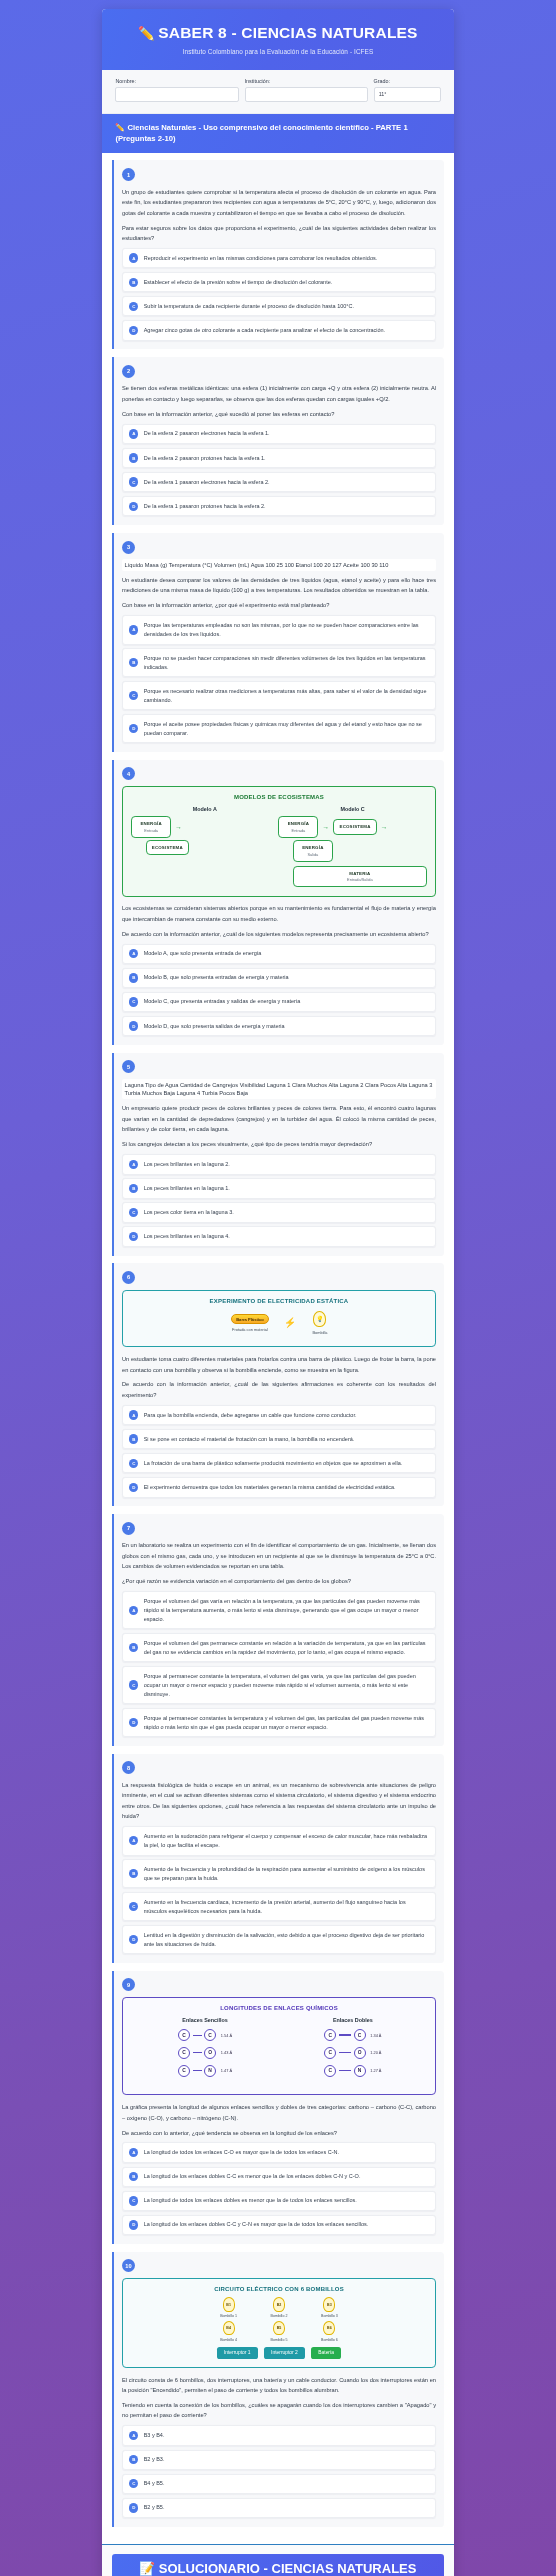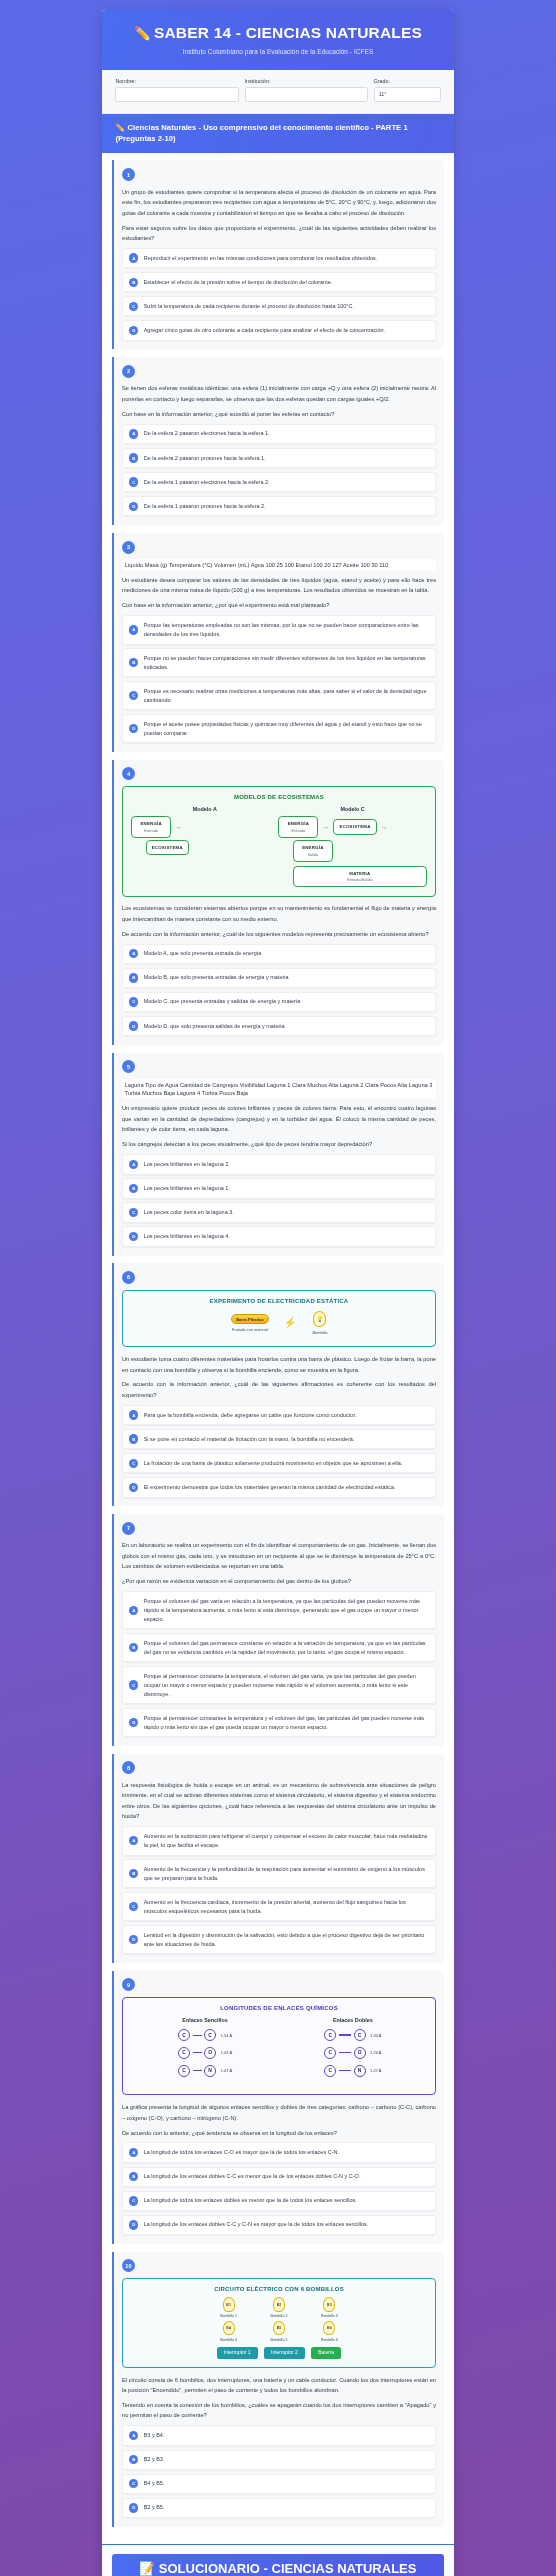--- a/index.html
+++ b/index.html
@@ -302,21 +302,21 @@
     display: flex; align-items: center; justify-content: center;
   }
 </style>
 </head>
 <body>
 
 <div class="sheet">
 
   <div class="hdr">
     <div class="hdr-title">
-      <span class="tico">✏️</span><span>SABER 14 - CIENCIAS NATURALES</span>
+      <span class="tico">✏️</span><span>SABER 8 - CIENCIAS NATURALES</span>
     </div>
     <div class="hdr-sub">Instituto Colombiano para la Evaluación de la Educación - ICFES</div>
   </div>
 
   <div class="info">
     <div class="info-field">
       <span class="info-label">Nombre:</span>
       <input class="info-input" type="text" value="" style="">
     </div>
     <div class="info-field">

